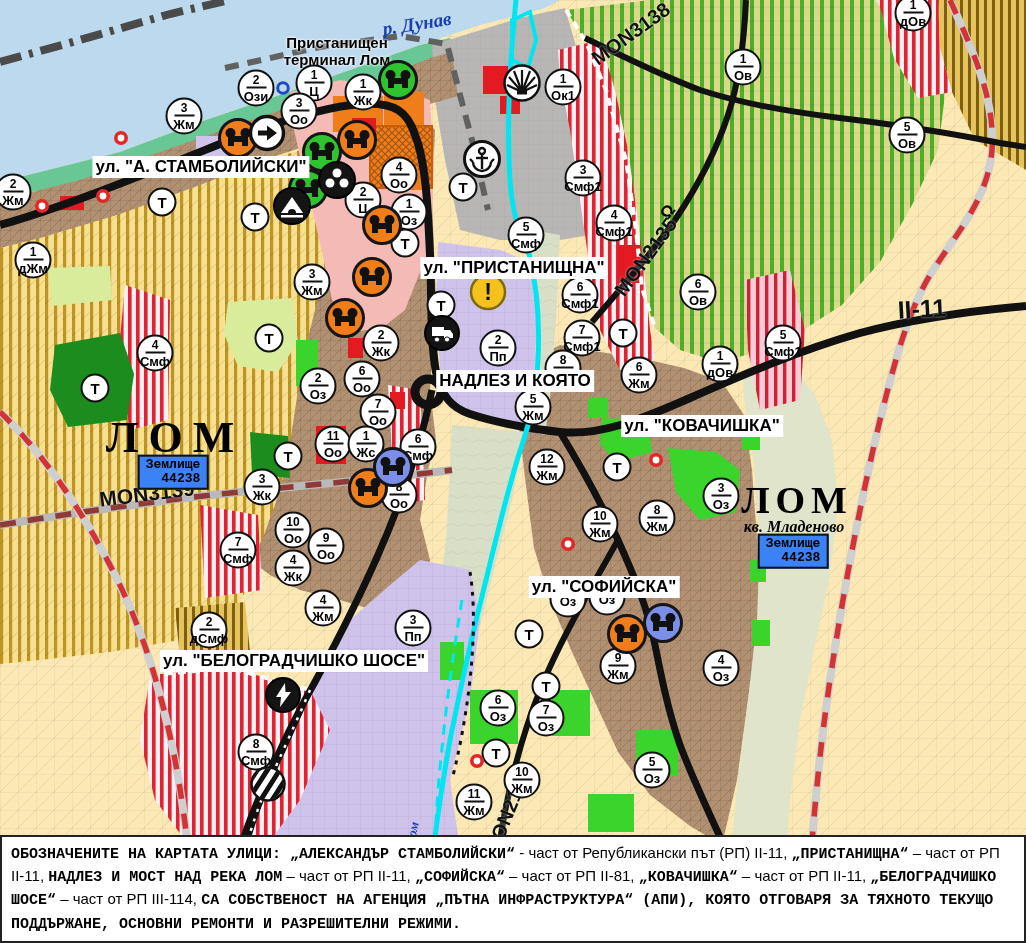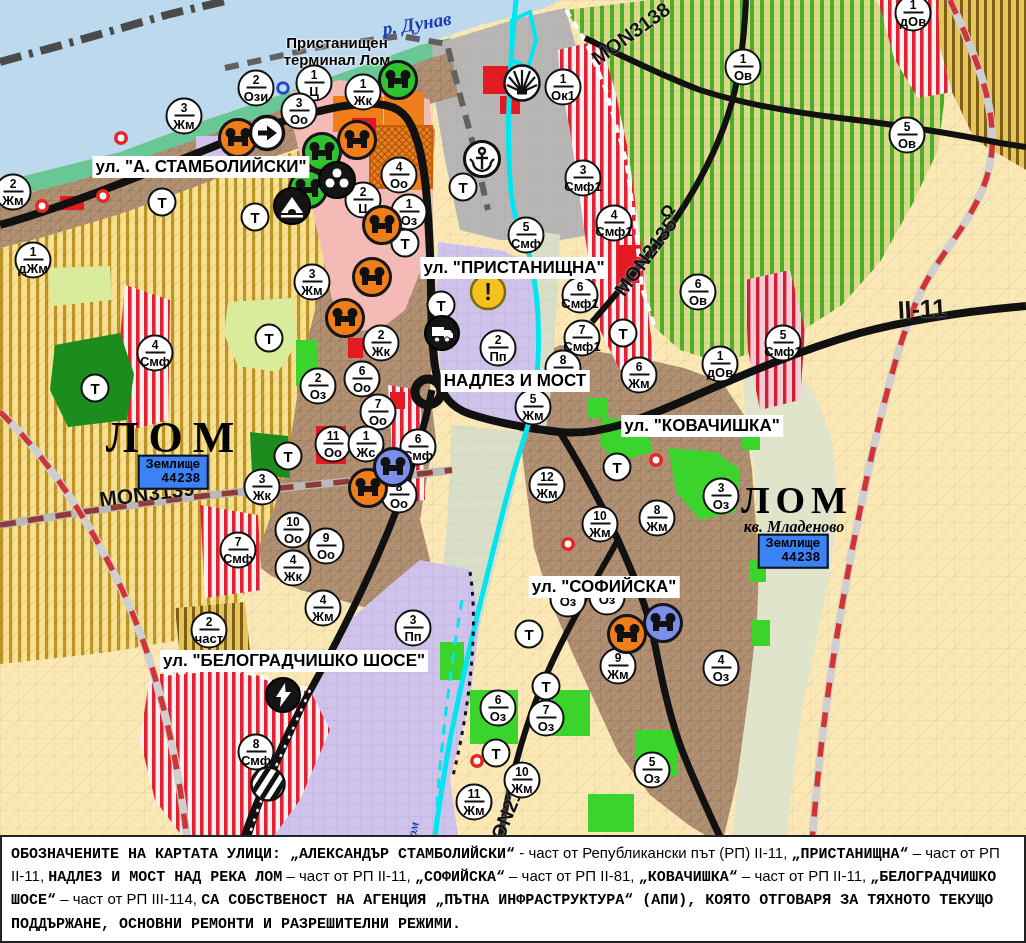--- a/index.html
+++ b/index.html
@@ -402,33 +402,33 @@
         <div class="m-code">Смф</div>
       </div>
       <div class="marker" style="left: 323px; top: 608px;">
         <div class="m-num">4</div>
         <div class="m-line"></div>
         <div class="m-code">Жм</div>
       </div>
       <div class="marker" style="left: 209px; top: 630px;">
         <div class="m-num">2</div>
         <div class="m-line"></div>
-        <div class="m-code">част</div>
+        <div class="m-code">дСмф</div>
       </div>
       <div class="marker" style="left: 413px; top: 628px;">
         <div class="m-num">3</div>
         <div class="m-line"></div>
         <div class="m-code">Пп</div>
       </div>
       <div class="marker" style="left: 256px; top: 752px;">
         <div class="m-num">8</div>
         <div class="m-line"></div>
         <div class="m-code">Смф</div>
       </div>
-      <div class="marker" style="left: 547px; top: 485px;">
+      <div class="marker" style="left: 547px; top: 467px;">
         <div class="m-num">12</div>
         <div class="m-line"></div>
         <div class="m-code">Жм</div>
       </div>
       <div class="marker" style="left: 600px; top: 524px;">
         <div class="m-num">10</div>
         <div class="m-line"></div>
         <div class="m-code">Жм</div>
       </div>
       <div class="marker" style="left: 657px; top: 518px;">
@@ -646,21 +646,21 @@
           <circle r="5.2" fill="#fff" stroke="#e32726" stroke-width="3.6"></circle>
         </svg></div>
       <div class="icon" style="left: 477px; top: 761px;"><svg width="17" height="17" viewBox="-8.5 -8.5 17 17">
           <circle r="5.2" fill="#fff" stroke="#e32726" stroke-width="3.6"></circle>
         </svg></div>
       <div class="icon" style="left: 283px; top: 88px;"><svg width="16" height="16" viewBox="-8 -8 16 16">
           <circle r="5.3" fill="none" stroke="#2149c4" stroke-width="3"></circle>
         </svg></div>
       <div class="street-label" style="left: 201px; top: 167px;">ул. "А. СТАМБОЛИЙСКИ"</div>
       <div class="street-label" style="left: 514px; top: 268px;">ул. "ПРИСТАНИЩНА"</div>
-      <div class="street-label" style="left: 515px; top: 381px;">НАДЛЕЗ И МОСТ</div>
+      <div class="street-label" style="left: 515px; top: 381px;">НАДЛЕЗ И КОЯТО</div>
       <div class="street-label" style="left: 702px; top: 426px;">ул. "КОВАЧИШКА"</div>
       <div class="street-label" style="left: 604px; top: 587px;">ул. "СОФИЙСКА"</div>
       <div class="street-label" style="left: 294px; top: 661px;">ул. "БЕЛОГРАДЧИШКО ШОСЕ"</div>
       <div class="pl pl-river" style="left: 417px; top: 24px; transform: translate(-50%, -50%) rotate(-9deg);">р. Дунав</div>
       <div class="pl pl-terminal" style="left: 337px; top: 51px; transform: translate(-50%, -50%) rotate(0deg);">Пристанищен
 терминал Лом</div>
       <div class="pl pl-city" style="left: 175px; top: 437px; transform: translate(-50%, -50%) rotate(0deg); font-size: 44px; letter-spacing: 10px;">ЛОМ</div>
       <div class="pl pl-city" style="left: 797px; top: 500px; transform: translate(-50%, -50%) rotate(0deg); font-size: 38px; letter-spacing: 6px;">ЛОМ</div>
       <div class="pl pl-suburb" style="left: 794px; top: 527px; transform: translate(-50%, -50%) rotate(0deg);">кв. Младеново</div>
       <div class="pl pl-riverv" style="left: 411px; top: 840px; transform: translate(-50%, -50%) rotate(-78deg);">р. Лом</div>

